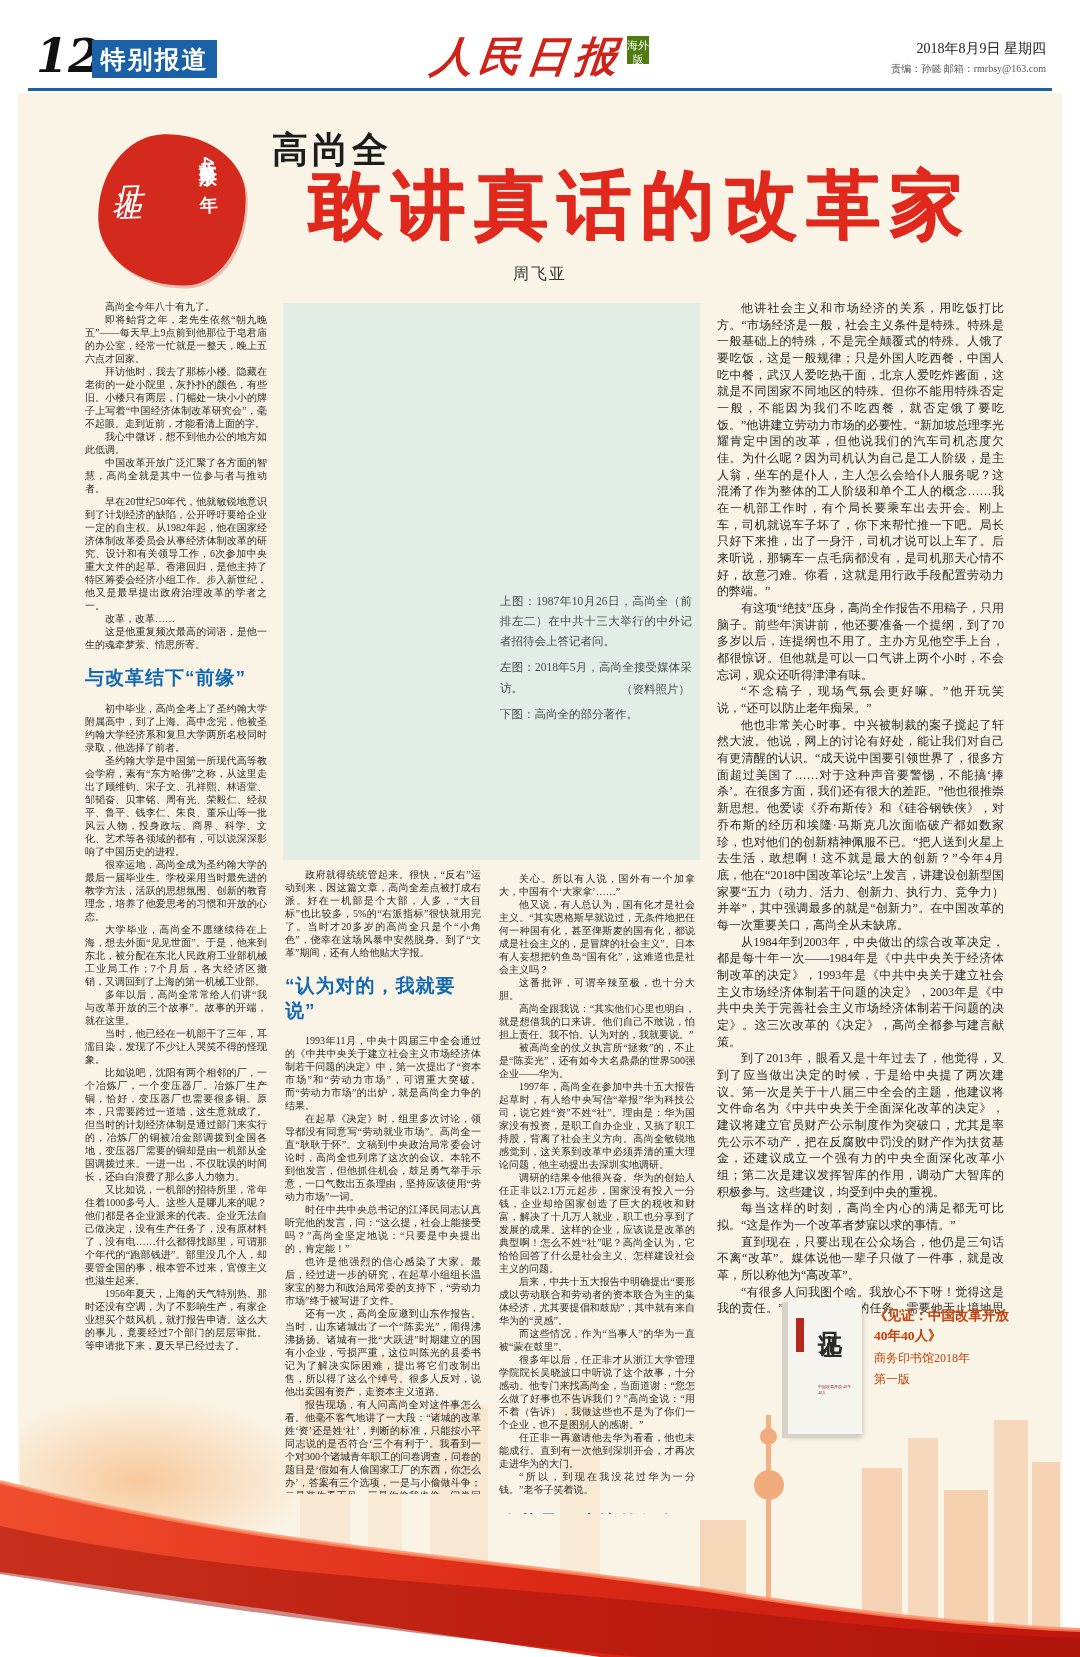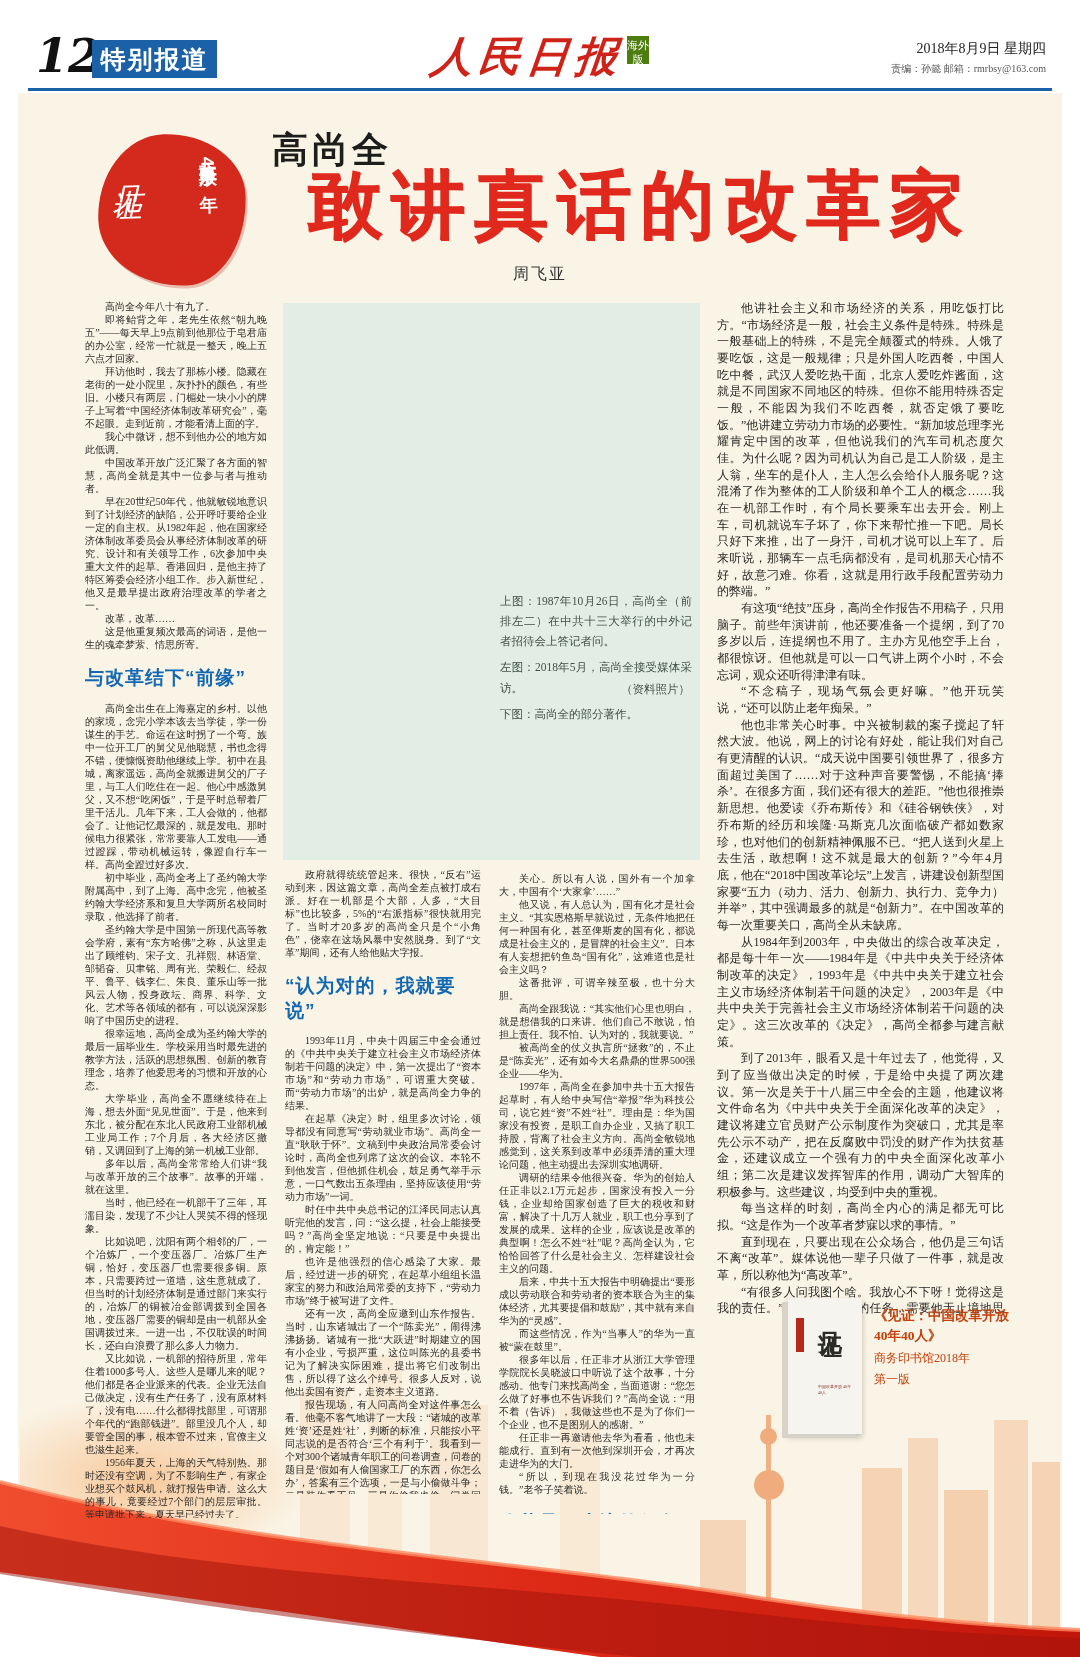--- a/index.html
+++ b/index.html
@@ -189,21 +189,20 @@
   <div id="col1" class="col col-sm">
       <p class="para">高尚全今年八十有九了。</p>
       <p class="para">即将鲐背之年，老先生依然“朝九晚五”——每天早上9点前到他那位于皂君庙的办公室，经常一忙就是一整天，晚上五六点才回家。</p>
       <p class="para">拜访他时，我去了那栋小楼。隐藏在老街的一处小院里，灰扑扑的颜色，有些旧。小楼只有两层，门楣处一块小小的牌子上写着“中国经济体制改革研究会”，毫不起眼。走到近前，才能看清上面的字。</p>
       <p class="para">我心中微讶，想不到他办公的地方如此低调。</p>
       <p class="para">中国改革开放广泛汇聚了各方面的智慧，高尚全就是其中一位参与者与推动者。</p>
       <p class="para">早在20世纪50年代，他就敏锐地意识到了计划经济的缺陷，公开呼吁要给企业一定的自主权。从1982年起，他在国家经济体制改革委员会从事经济体制改革的研究、设计和有关领导工作，6次参加中央重大文件的起草。香港回归，是他主持了特区筹委会经济小组工作。步入新世纪，他又是最早提出政府治理改革的学者之一。</p>
       <p class="para">改革，改革……</p>
       <p class="para">这是他重复频次最高的词语，是他一生的魂牵梦萦、情思所寄。</p>
       <h3 class="subhead">与改革结下“前缘”</h3>
-      <p class="para">高尚全出生在上海嘉定的乡村。以他的家境，念完小学本该去当学徒，学一份谋生的手艺。命运在这时拐了一个弯。族中一位开工厂的舅父见他聪慧，书也念得不错，便慷慨资助他继续上学。初中在县城，离家遥远，高尚全就搬进舅父的厂子里，与工人们吃住在一起。他心中感激舅父，又不想“吃闲饭”，于是平时总帮着厂里干活儿。几年下来，工人会做的，他都会了。让他记忆最深的，就是发电。那时候电力很紧张，常常要靠人工发电——通过蹬踩，带动机械运转，像蹬自行车一样。高尚全蹬过好多次。</p>
       <p class="para">初中毕业，高尚全考上了圣约翰大学附属高中，到了上海。高中念完，他被圣约翰大学经济系和复旦大学两所名校同时录取，他选择了前者。</p>
       <p class="para">圣约翰大学是中国第一所现代高等教会学府，素有“东方哈佛”之称，从这里走出了顾维钧、宋子文、孔祥熙、林语堂、邹韬奋、贝聿铭、周有光、荣毅仁、经叔平、鲁平、钱李仁、朱良、董乐山等一批风云人物，投身政坛、商界、科学、文化、艺术等各领域的都有，可以说深深影响了中国历史的进程。</p>
       <p class="para">很幸运地，高尚全成为圣约翰大学的最后一届毕业生。学校采用当时最先进的教学方法，活跃的思想氛围、创新的教育理念，培养了他爱思考的习惯和开放的心态。</p>
       <p class="para">大学毕业，高尚全不愿继续待在上海，想去外面“见见世面”。于是，他来到东北，被分配在东北人民政府工业部机械工业局工作；7个月后，各大经济区撤销，又调回到了上海的第一机械工业部。</p>
       <p class="para">多年以后，高尚全常常给人们讲“我与改革开放的三个故事”。故事的开端，就在这里。</p>
       <p class="para">当时，他已经在一机部干了三年，耳濡目染，发现了不少让人哭笑不得的怪现象。</p>
       <p class="para">比如说吧，沈阳有两个相邻的厂，一个冶炼厂，一个变压器厂。冶炼厂生产铜，恰好，变压器厂也需要很多铜。原本，只需要跨过一道墙，这生意就成了。但当时的计划经济体制是通过部门来实行的，冶炼厂的铜被冶金部调拨到全国各地，变压器厂需要的铜却是由一机部从全国调拨过来。一进一出，不仅耽误的时间长，还白白浪费了那么多人力物力。</p>
       <p class="para">又比如说，一机部的招待所里，常年住着1000多号人。这些人是哪儿来的呢？他们都是各企业派来的代表。企业无法自己做决定，没有生产任务了，没有原材料了，没有电……什么都得找部里，可谓那个年代的“跑部钱进”。部里没几个人，却要管全国的事，根本管不过来，官僚主义也滋生起来。</p>
       <p class="para">1956年夏天，上海的天气特别热。那时还没有空调，为了不影响生产，有家企业想买个鼓风机，就打报告申请。这么大的事儿，竟要经过7个部门的层层审批。等申请批下来，夏天早已经过去了。</p>
     </div>

